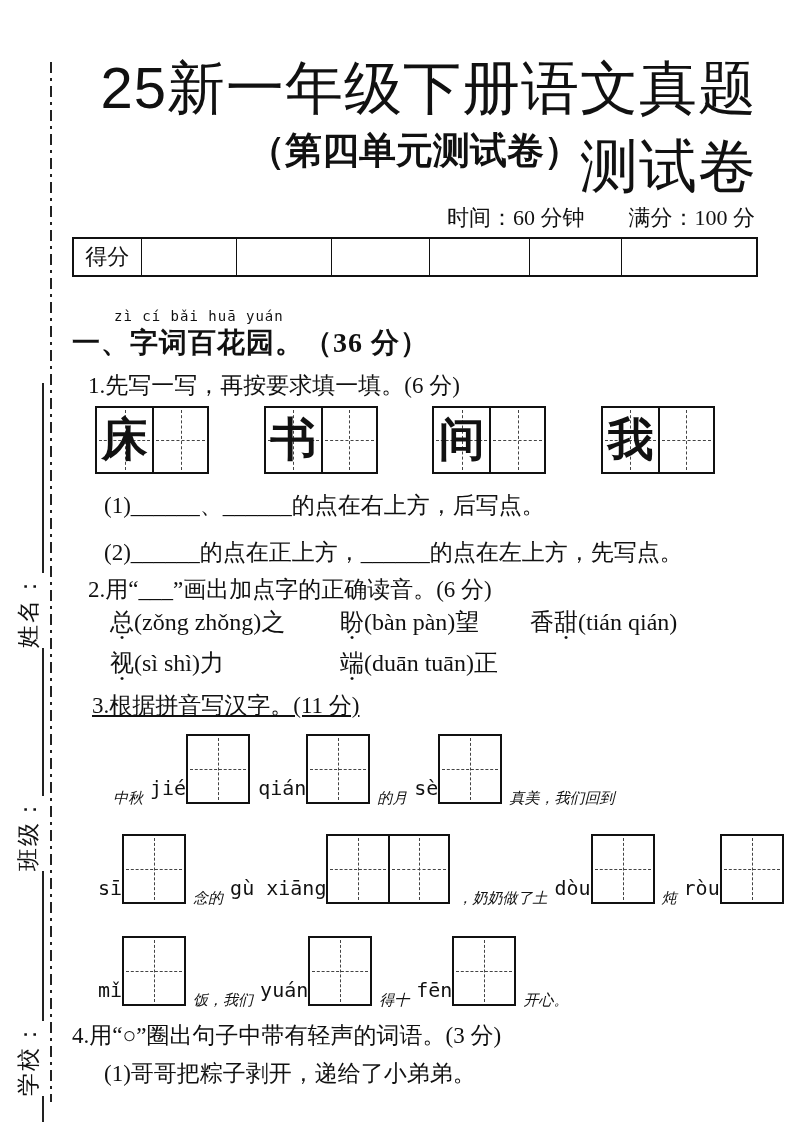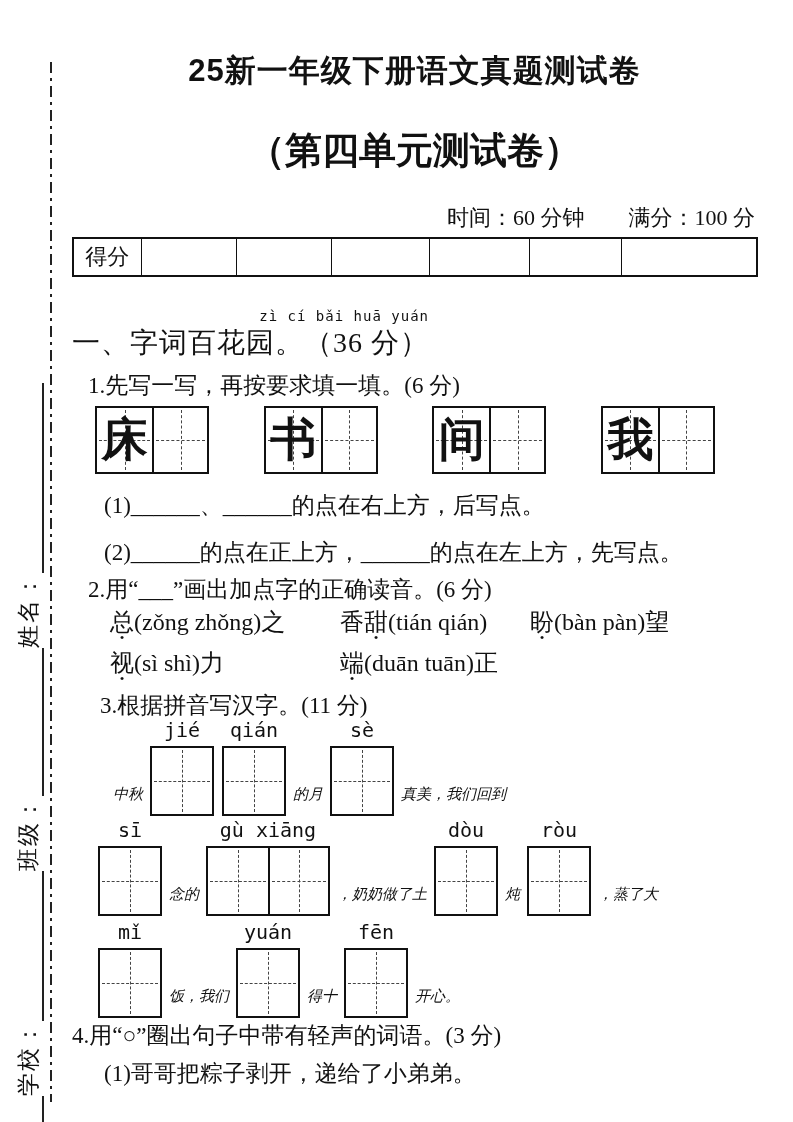--- a/index.html
+++ b/index.html
@@ -47,23 +47,23 @@
     height: 26px;
   }
   .margin-strip .lead { width: 26px; }
   .margin-strip .b-school { width: 150px; }
   .margin-strip .b-class  { width: 148px; }
   .margin-strip .b-name   { width: 190px; }
 
   .title {
     position: absolute;
     left: 72px; top: 50px; width: 685px;
-    text-align: center;
-    font-size: 31px;
-    font-weight: 700;
+    text-align: right;
+    font-size: 58px;
+    font-weight: 400;
     letter-spacing: 1px;
     font-family: "Liberation Sans", "DejaVu Sans", sans-serif;
   }
   .subtitle {
     position: absolute;
     left: 72px; top: 126px; width: 685px;
     text-align: center;
     font-size: 37px;
     font-weight: 700;
   }
@@ -83,28 +83,28 @@
   table.score-table td {
     border: 1.5px solid #111;
     text-align: center;
     font-size: 22px;
     padding: 0;
   }
   table.score-table { border: 2.5px solid #111; }
   table.score-table tr.r1 td { height: 33px; }
   table.score-table tr.r2 td { height: 38px; }
 
-  .section-head { position: absolute; left: 72px; top: 308px; text-align: right; }
+  .section-head { position: absolute; left: 72px; top: 308px; }
   .section-pinyin {
     margin-left: 42px;
     font-size: 14px;
     font-family: "DejaVu Sans Mono", monospace;
     letter-spacing: 1px;
   }
-  .section-title { font-size: 28px; font-weight: 400; letter-spacing: 1px; }
+  .section-title { font-size: 28px; font-weight: 700; letter-spacing: 1px; }
 
   .qtext { position: absolute; font-size: 23px; white-space: nowrap; }
 
   
   .grids-row {
     position: absolute;
     left: 95px; top: 406px; width: 620px;
     display: flex;
     justify-content: space-between;
   }
@@ -145,21 +145,21 @@
   }
 
   
   .q3-line {
     position: absolute;
     display: flex;
     align-items: flex-end;
     white-space: nowrap;
   }
   .q3-line .seg-text { font-size: 15px; margin: 0 3px 12px 3px; font-style: italic; }
-  .boxcol { display: flex; flex-direction: column; align-items: center; margin: 0 4px; }
+  .boxcol { display: flex; align-items: flex-end; margin: 16px 4px; }
   .boxcol .pinyin {
     font-size: 20px;
     font-family: "DejaVu Sans Mono", monospace;
     margin-bottom: 4px;
   }
   .pybox { display: flex; border: 2px solid #111; background: #fff; }
   .pycell { position: relative; width: 60px; height: 66px; }
   .pycell + .pycell { border-left: 2px solid #111; }
   .pycell::before {
     content: ""; position: absolute; left: 2px; right: 2px; top: 50%;
@@ -248,27 +248,27 @@
       </div>
     </div>
 
   <div class="qtext" style="left:104px; top:490px;">(1)______、______的点在右上方，后写点。</div>
   <div class="qtext" style="left:104px; top:537px;">(2)______的点在正上方，______的点在左上方，先写点。</div>
 
   <div class="qtext" style="left:88px; top:574px;text-align:right;">2.用“___”画出加点字的正确读音。(6 分)</div>
 
   <div class="q2-grid">
     <div><span></span><span class="dot-under">总</span><span>(zǒng zhǒng)之</span></div>
+    <div><span></span><span class="dot-under">盼</span><span>(bàn pàn)望</span></div>
     <div><span>香</span><span class="dot-under">甜</span><span>(tián qián)</span></div>
-    <div><span></span><span class="dot-under">盼</span><span>(bàn pàn)望</span></div>
     <div><span></span><span class="dot-under">视</span><span>(sì shì)力</span></div>
     <div><span></span><span class="dot-under">端</span><span>(duān tuān)正</span></div>
   </div>
 
-  <div class="qtext" style="left:100px; top:690px;">3.根据拼音写汉字。(11 分)</div>
+  <div class="qtext" style="left:92px; top:690px;text-decoration:underline;">3.根据拼音写汉字。(11 分)</div>
 
   <div class="q3-line" id="q3-line-0" style="left:110px; top:718px;">
       <span class="seg-text">中秋</span>
       <div class="boxcol">
         <span class="pinyin">jié</span>
         <div class="pybox">
           <div class="pycell"></div>
         </div>
       </div>
       <div class="boxcol">

